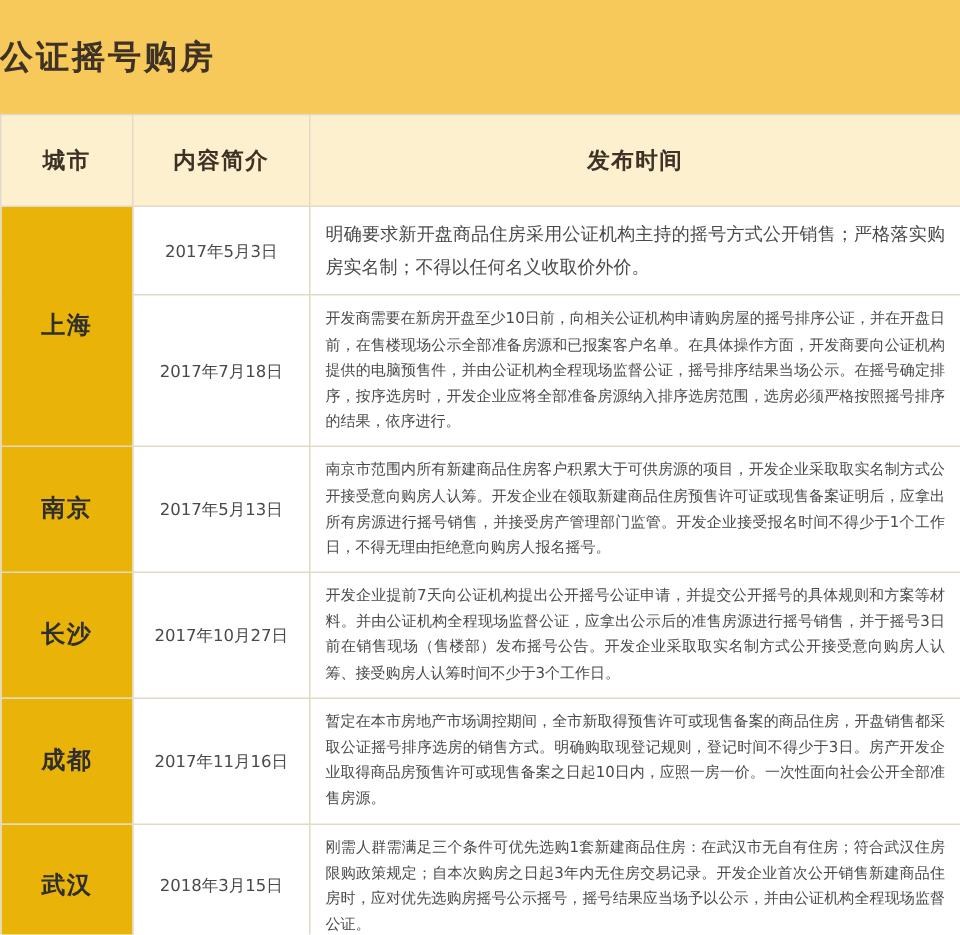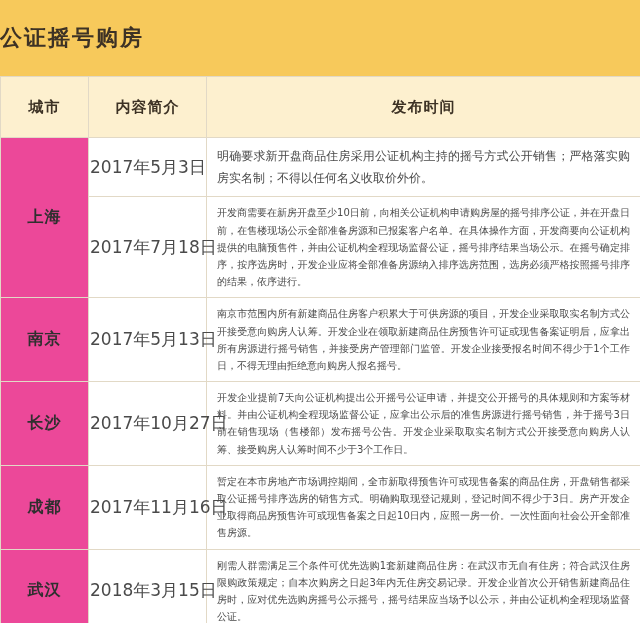--- a/index.html
+++ b/index.html
@@ -57,26 +57,26 @@
     font-weight: bold;
     height: 58px;
     text-align: center;
     letter-spacing: 1px;
   }
   td.city-cell {
     text-align: center;
     font-size: 16px;
     font-weight: bold;
     color: #2f2f2f;
-    background: #ec4899;
+    background: #eab308;
     letter-spacing: 1px;
   }
   td.date-cell {
     text-align: center;
-    font-size: 17px;
+    font-size: 11px;
     color: #4a4a4a;
     background: #ffffff;
     white-space: nowrap;
   }
   td.desc-cell {
     font-size: 10px;
     line-height: 1.72;
     color: #4a4a4a;
     background: #ffffff;
     padding: 7px 10px;

